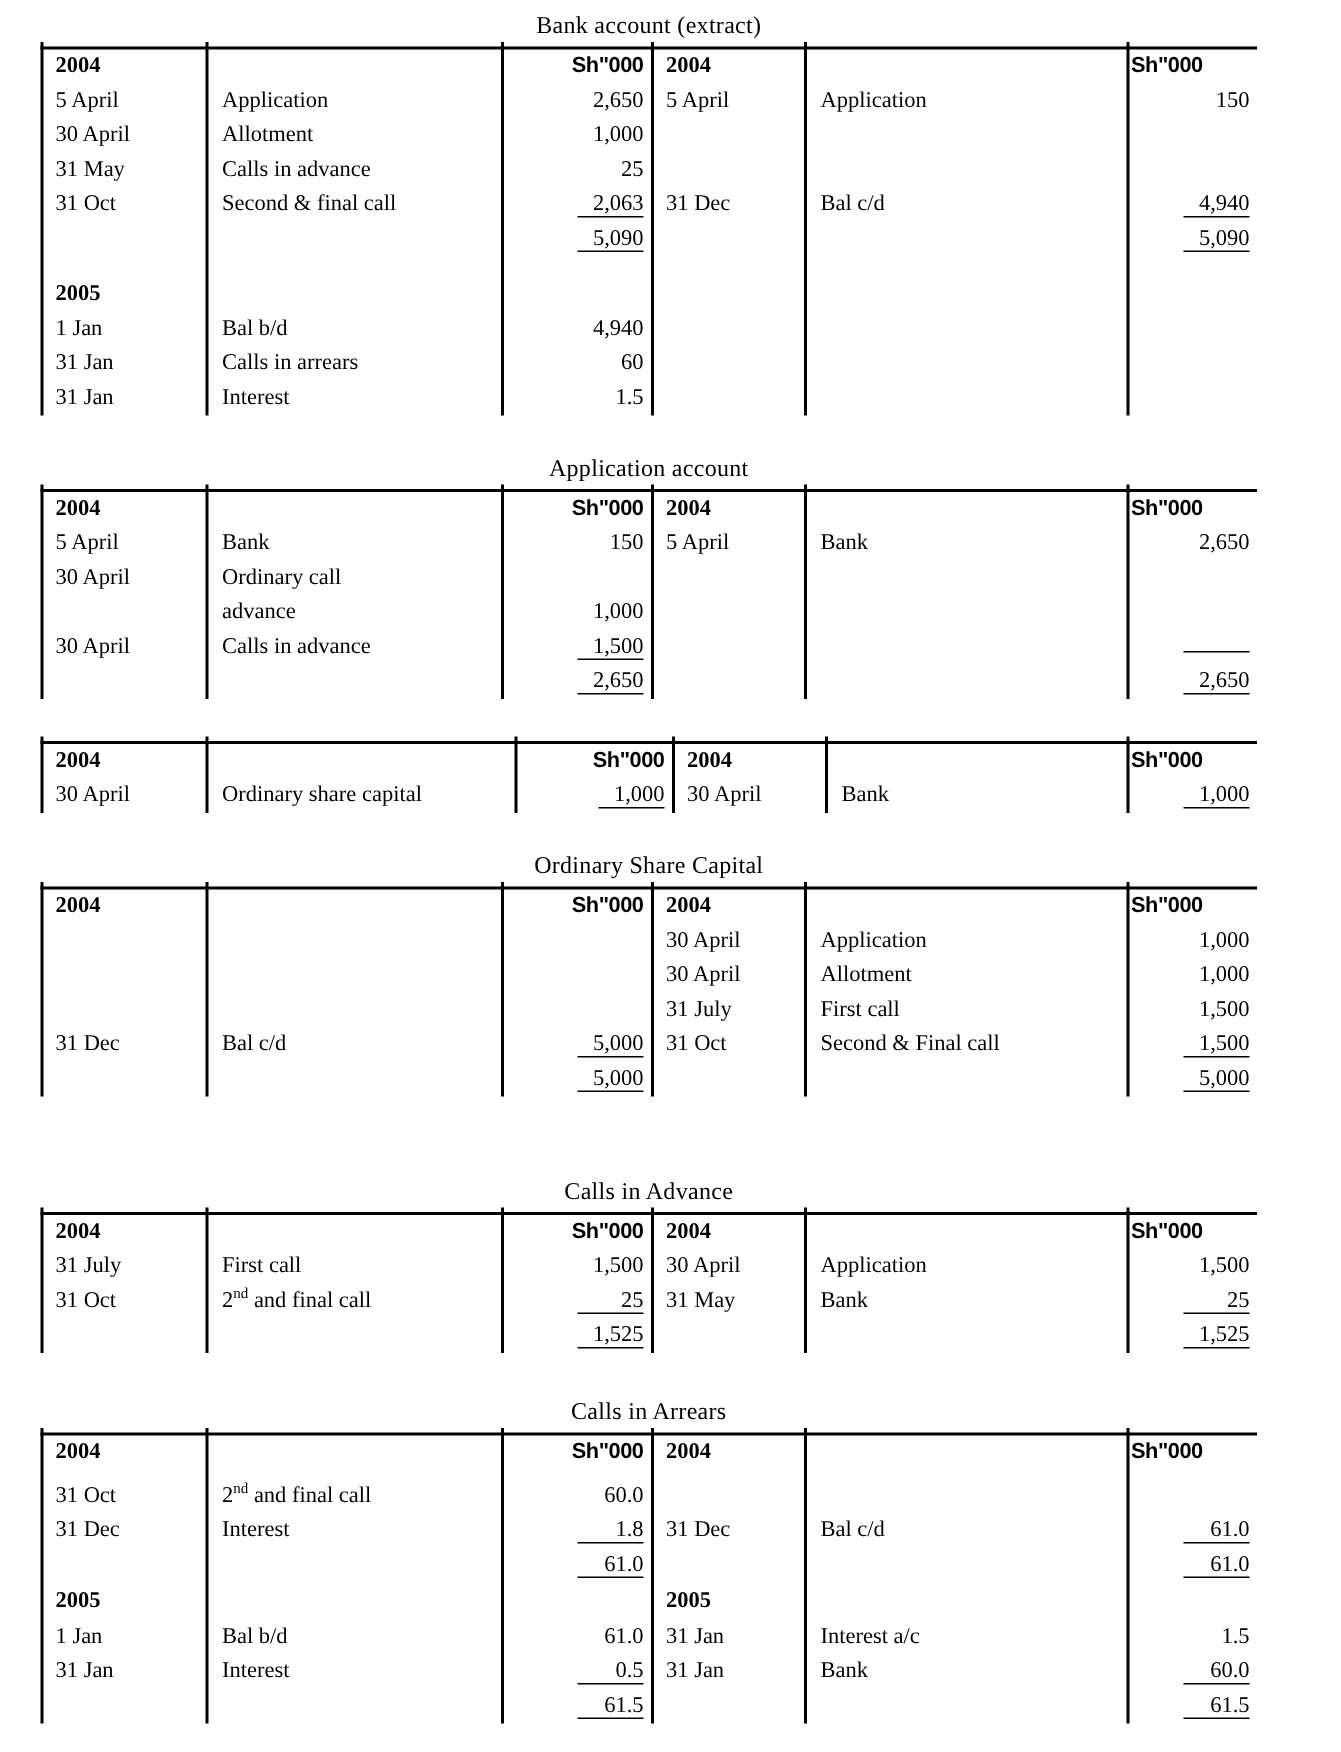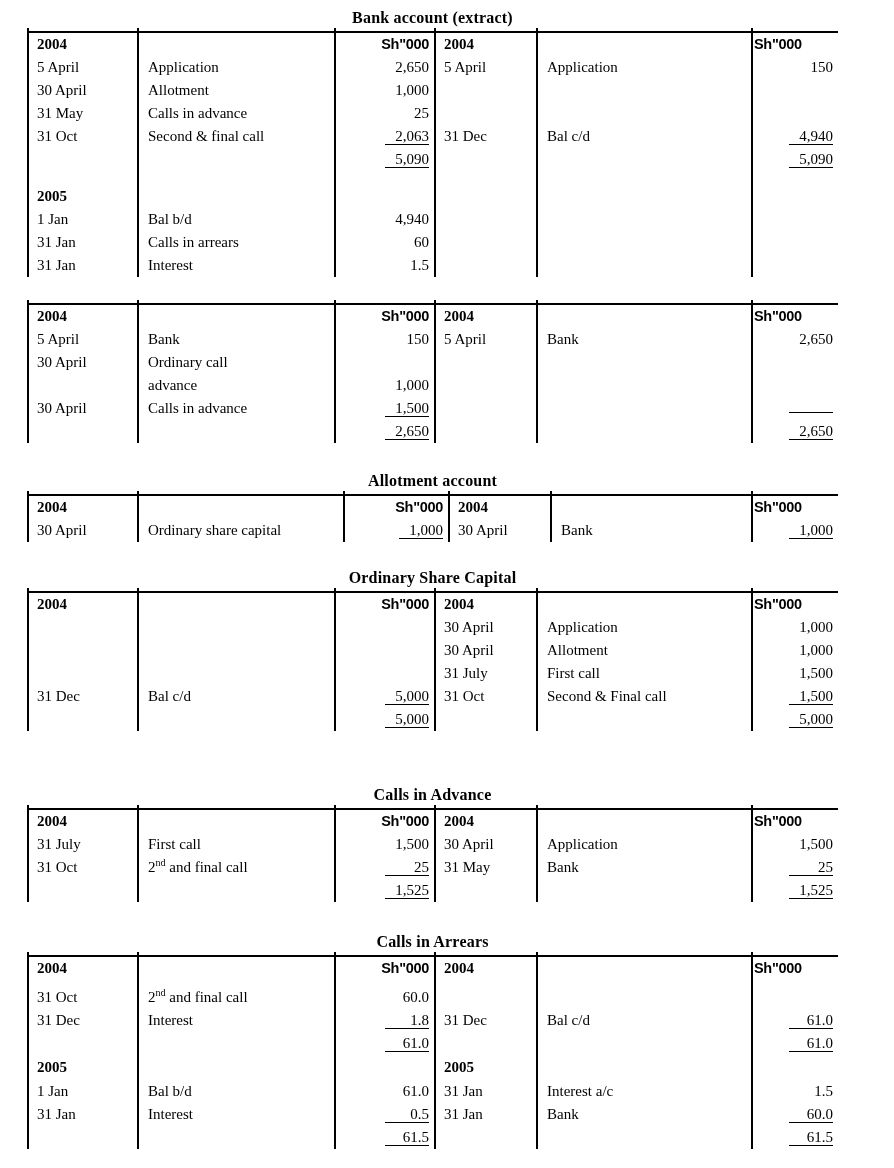--- a/index.html
+++ b/index.html
@@ -4,21 +4,21 @@
 <style>
   html,body{margin:0;padding:0;}
   body{
     width:894px;height:1168px;background:#ffffff;color:#000000;
     font-family:"Liberation Serif", serif;
     padding-top:8px;box-sizing:border-box;overflow:hidden;
   }
   .account{display:block;}
   .acct-title{
     width:811px;margin-left:27px;text-align:center;
-    font-weight:bold;font-size:16px;height:20px;line-height:20px;margin-bottom:3px;
+    font-weight:normal;font-size:16px;height:20px;line-height:20px;margin-bottom:3px;
     letter-spacing:0.2px;
   }
   .ttable{
     position:relative;margin-left:27px;width:811px;
     border-top:2.4px solid #000;
   }
   .vline{
     position:absolute;width:1.6px;background:#000;top:-5px;bottom:0;
   }
   .trow{display:grid;align-items:center;}
@@ -129,20 +129,21 @@
             <div class="cell date">31 Jan</div>
             <div class="cell part">Interest</div>
             <div class="cell amt">1.5</div>
             <div class="cell date"></div>
             <div class="cell part"></div>
             <div class="cell amt"></div>
           </div>
         </div>
       </section>
       <section class="account" style="margin-top: 26px;">
+        <div class="acct-title">Application account</div>
         <div class="ttable">
           <div class="vline" style="left: 0px;"></div>
           <div class="vline" style="left: 110px;"></div>
           <div class="vline" style="left: 307px;"></div>
           <div class="vline" style="left: 407px;"></div>
           <div class="vline" style="left: 509px;"></div>
           <div class="vline" style="left: 724px;"></div>
           <div class="trow" style="grid-template-columns: 110px 197px 100px 102px 215px 87px; height: 23px;">
             <div class="cell date year">2004</div>
             <div class="cell part"></div>
@@ -187,21 +188,20 @@
             <div class="cell date"></div>
             <div class="cell part"></div>
             <div class="cell amt"><span class="u">2,650</span></div>
             <div class="cell date"></div>
             <div class="cell part"></div>
             <div class="cell amt"><span class="u">2,650</span></div>
           </div>
         </div>
       </section>
       <section class="account" style="margin-top: 28px;">
-        <div class="acct-title">Allotment account</div>
         <div class="ttable">
           <div class="vline" style="left: 0px;"></div>
           <div class="vline" style="left: 110px;"></div>
           <div class="vline" style="left: 316px;"></div>
           <div class="vline" style="left: 421px;"></div>
           <div class="vline" style="left: 523px;"></div>
           <div class="vline" style="left: 724px;"></div>
           <div class="trow" style="grid-template-columns: 110px 206px 105px 102px 201px 87px; height: 23px;">
             <div class="cell date year">2004</div>
             <div class="cell part"></div>

